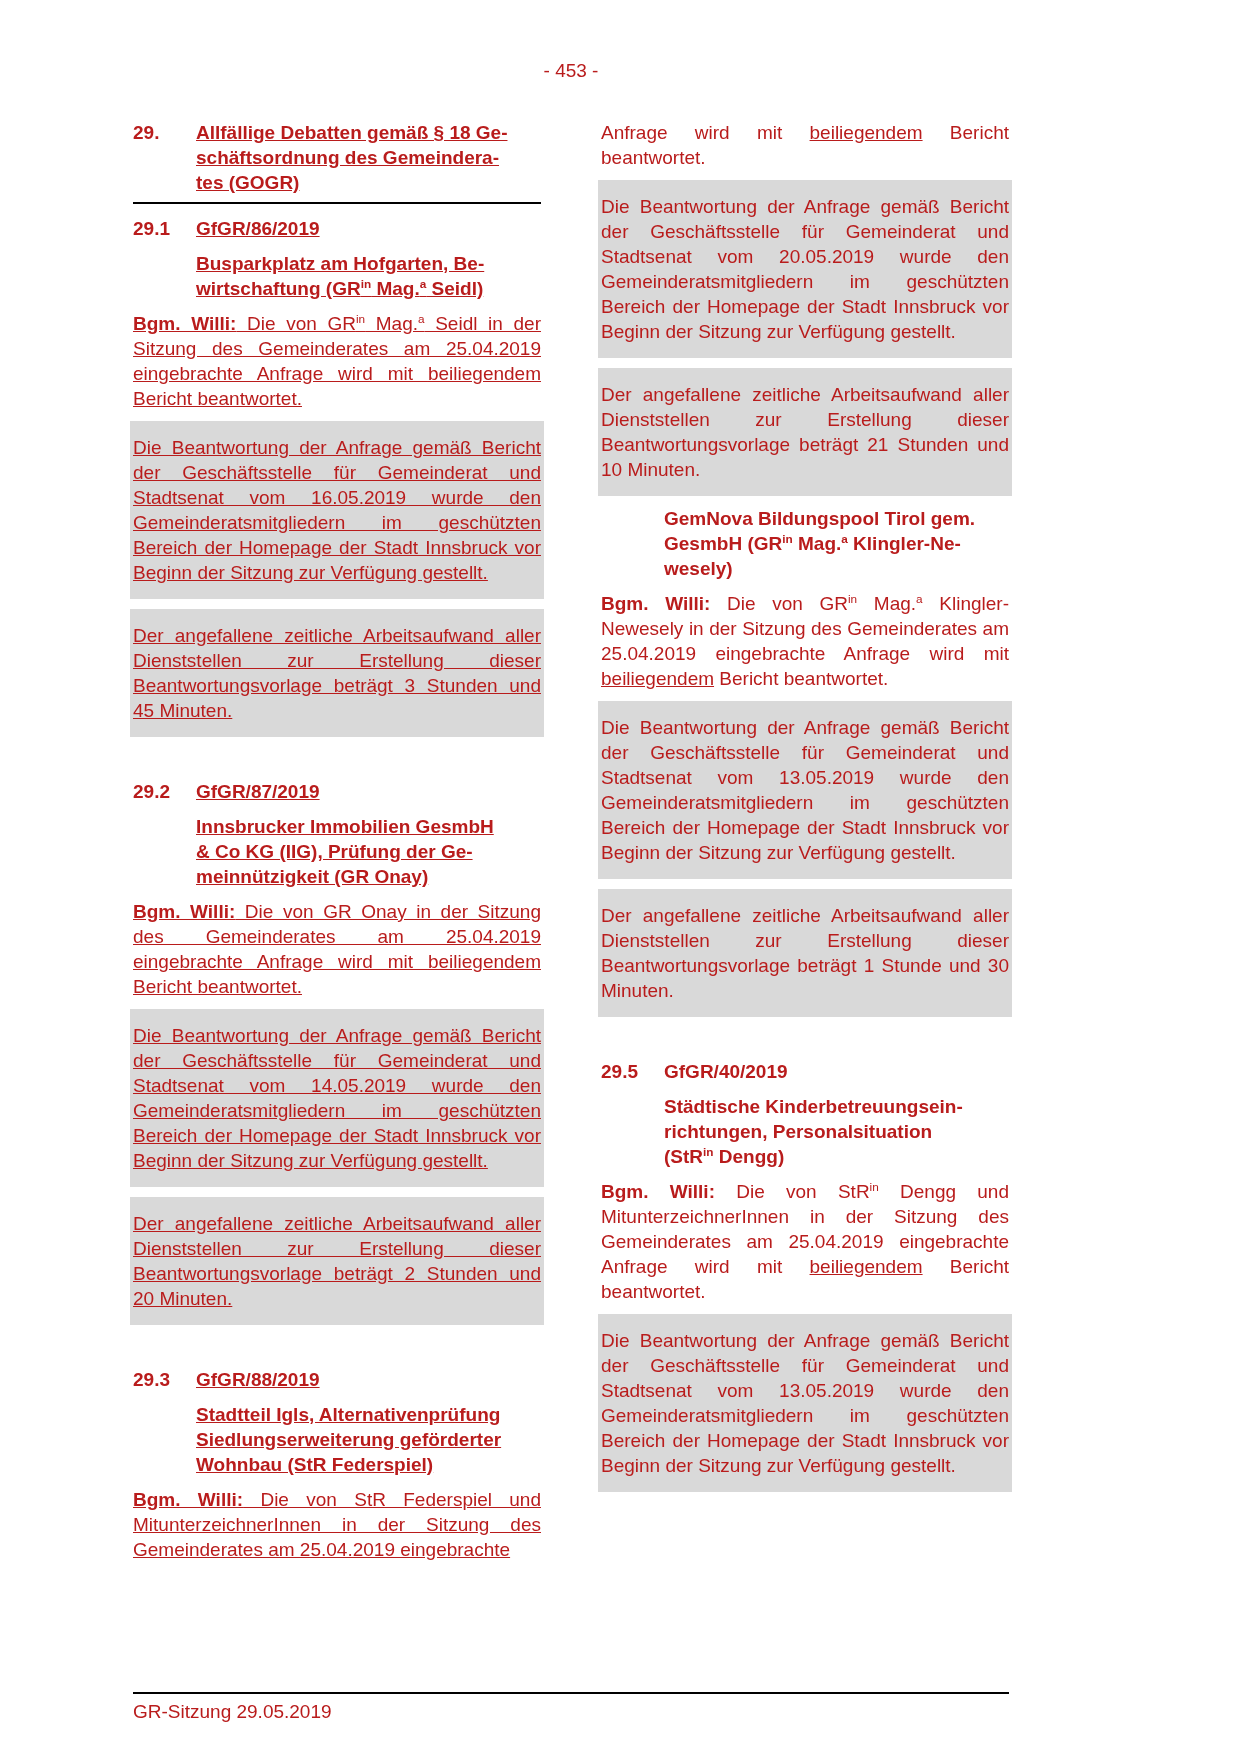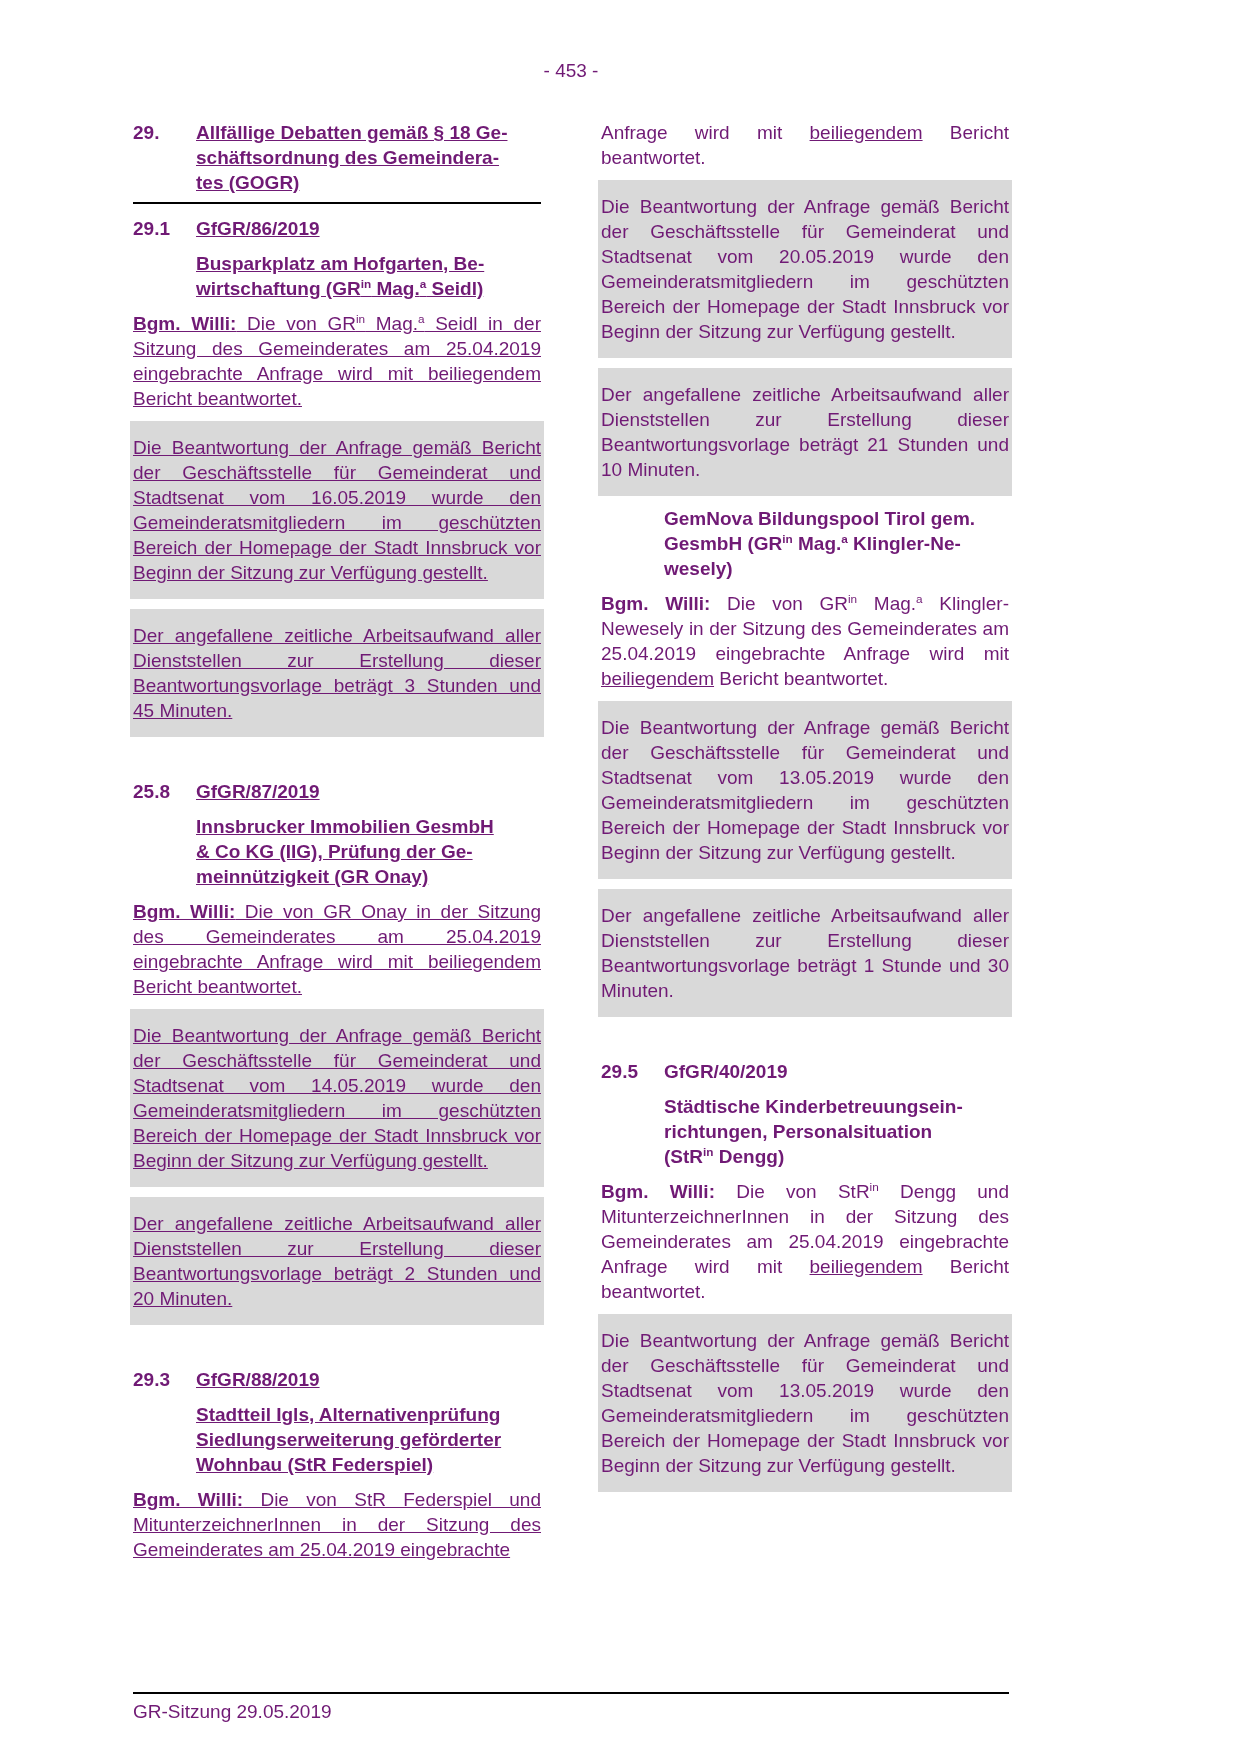--- a/index.html
+++ b/index.html
@@ -4,21 +4,21 @@
 <style>
   html, body { margin: 0; padding: 0; background: #ffffff; }
   .page {
     position: relative;
     width: 1241px;
     height: 1755px;
     background: #ffffff;
     font-family: "Liberation Sans", sans-serif;
     font-size: 19px;
     line-height: 25px;
-    color: #701a75;
+    color: #b91c1c;
     overflow: hidden;
     box-sizing: border-box;
   }
   .page-number {
     position: absolute;
     top: 58px;
     left: 133px;
     width: 876px;
     text-align: center;
     font-size: 19px;
@@ -87,21 +87,21 @@
   <div class="col col-left">
       <div class="section-heading">
         <span class="num">29.</span>
         <div class="h-text"><span>Allfällige Debatten gemäß § 18 Ge-</span><br><span>schäftsordnung des Gemeindera-</span><br><span>tes (GOGR)</span></div>
       </div>
       <div class="item-heading"><span class="num">29.1</span><span class="code">GfGR/86/2019</span></div>
       <div class="item-title"><span>Busparkplatz am Hofgarten, Be-</span><br><span>wirtschaftung (GR</span><sup>in</sup><span> Mag.</span><sup>a</sup><span> Seidl)</span></div>
       <div class="para"><span class="b">Bgm. Willi:</span><span> Die von GR</span><sup>in</sup><span> Mag.</span><sup>a</sup><span> Seidl in der Sitzung des Gemeinderates am 25.04.2019 eingebrachte Anfrage wird mit </span><span class="u">beiliegendem</span><span> Bericht beantwortet.</span></div>
       <div class="gray"><span>Die Beantwortung der Anfrage gemäß Bericht der Geschäftsstelle für Gemeinderat und Stadtsenat vom 16.05.2019 wurde den Gemeinderatsmitgliedern im geschützten Bereich der Homepage der Stadt Innsbruck vor Beginn der Sitzung zur Verfügung gestellt.</span></div>
       <div class="gray"><span>Der angefallene zeitliche Arbeitsaufwand aller Dienststellen zur Erstellung dieser Beantwortungsvorlage beträgt 3 Stunden und 45 Minuten.</span></div>
-      <div class="item-heading"><span class="num">25.8</span><span class="code">GfGR/87/2019</span></div>
+      <div class="item-heading"><span class="num">29.2</span><span class="code">GfGR/87/2019</span></div>
       <div class="item-title"><span>Innsbrucker Immobilien GesmbH</span><br><span>&amp; Co KG (IIG), Prüfung der Ge-</span><br><span>meinnützigkeit (GR Onay)</span></div>
       <div class="para"><span class="b">Bgm. Willi:</span><span> Die von GR Onay in der Sitzung des Gemeinderates am 25.04.2019 eingebrachte Anfrage wird mit </span><span class="u">beiliegendem</span><span> Bericht beantwortet.</span></div>
       <div class="gray"><span>Die Beantwortung der Anfrage gemäß Bericht der Geschäftsstelle für Gemeinderat und Stadtsenat vom 14.05.2019 wurde den Gemeinderatsmitgliedern im geschützten Bereich der Homepage der Stadt Innsbruck vor Beginn der Sitzung zur Verfügung gestellt.</span></div>
       <div class="gray"><span>Der angefallene zeitliche Arbeitsaufwand aller Dienststellen zur Erstellung dieser Beantwortungsvorlage beträgt 2 Stunden und 20 Minuten.</span></div>
       <div class="item-heading"><span class="num">29.3</span><span class="code">GfGR/88/2019</span></div>
       <div class="item-title"><span>Stadtteil Igls, Alternativenprüfung</span><br><span>Siedlungserweiterung geförderter</span><br><span>Wohnbau (StR Federspiel)</span></div>
       <div class="para"><span class="b">Bgm. Willi:</span><span> Die von StR Federspiel und MitunterzeichnerInnen in der Sitzung des Gemeinderates am 25.04.2019 eingebrachte</span></div>
     </div>
   <div class="col col-right">
       <div class="para"><span>Anfrage wird mit </span><span class="u">beiliegendem</span><span> Bericht beantwortet.</span></div>

